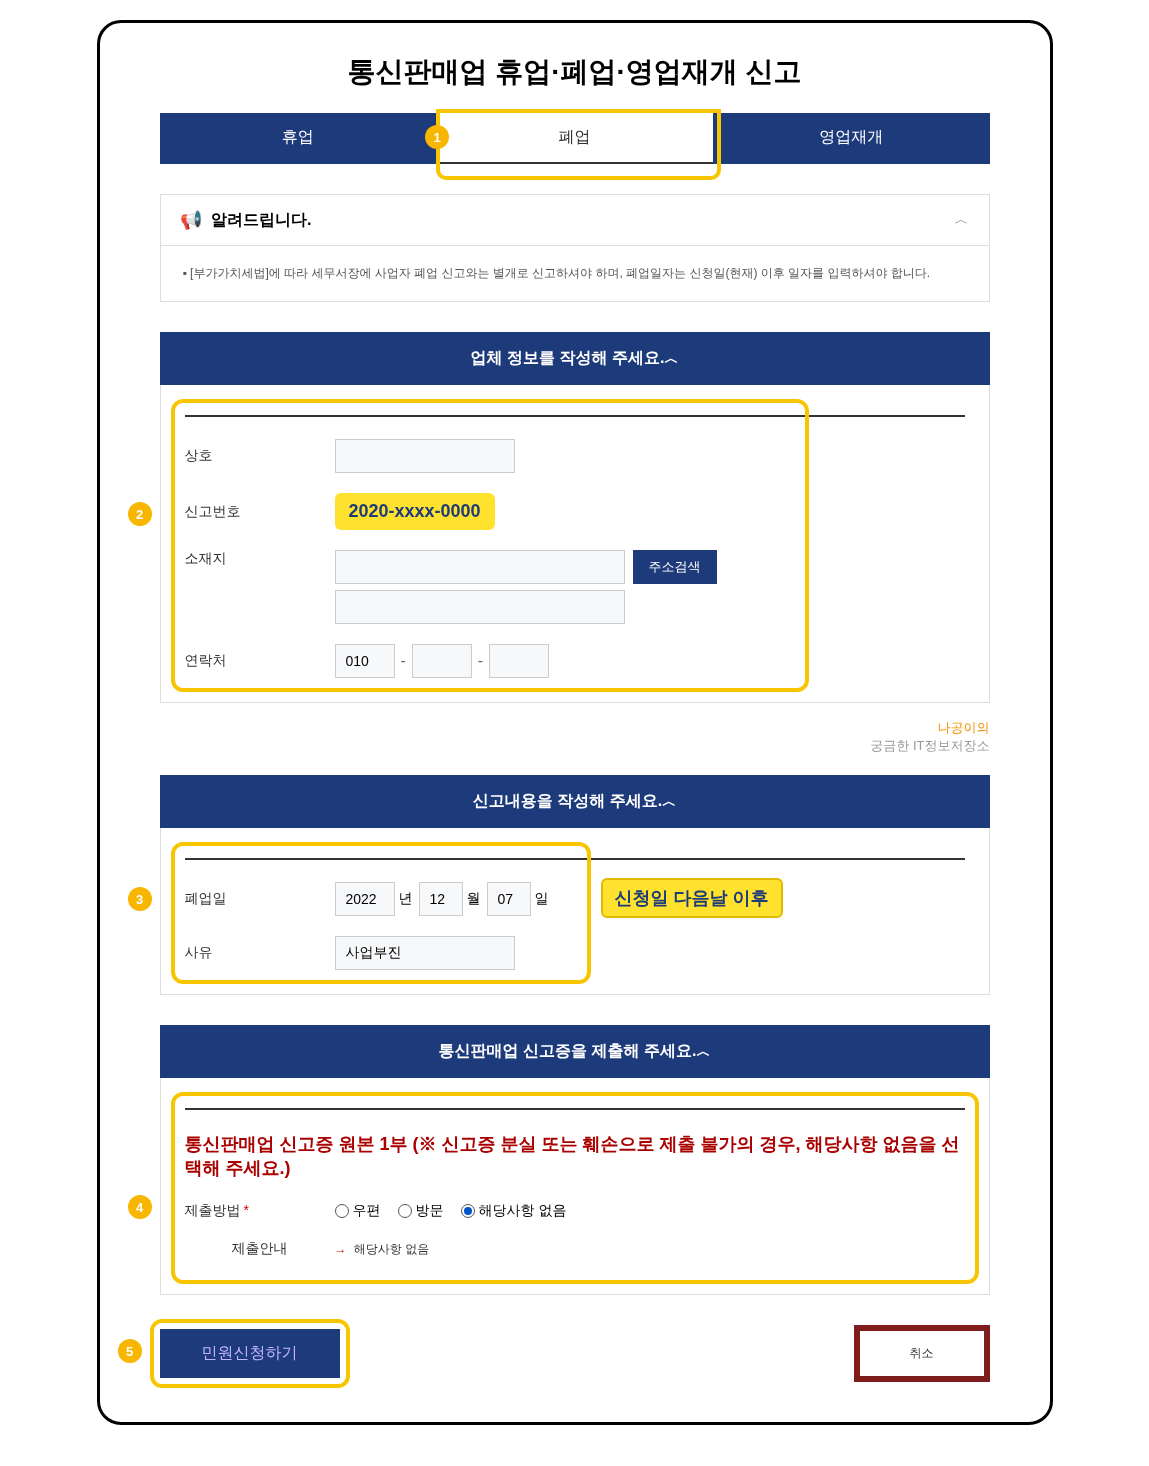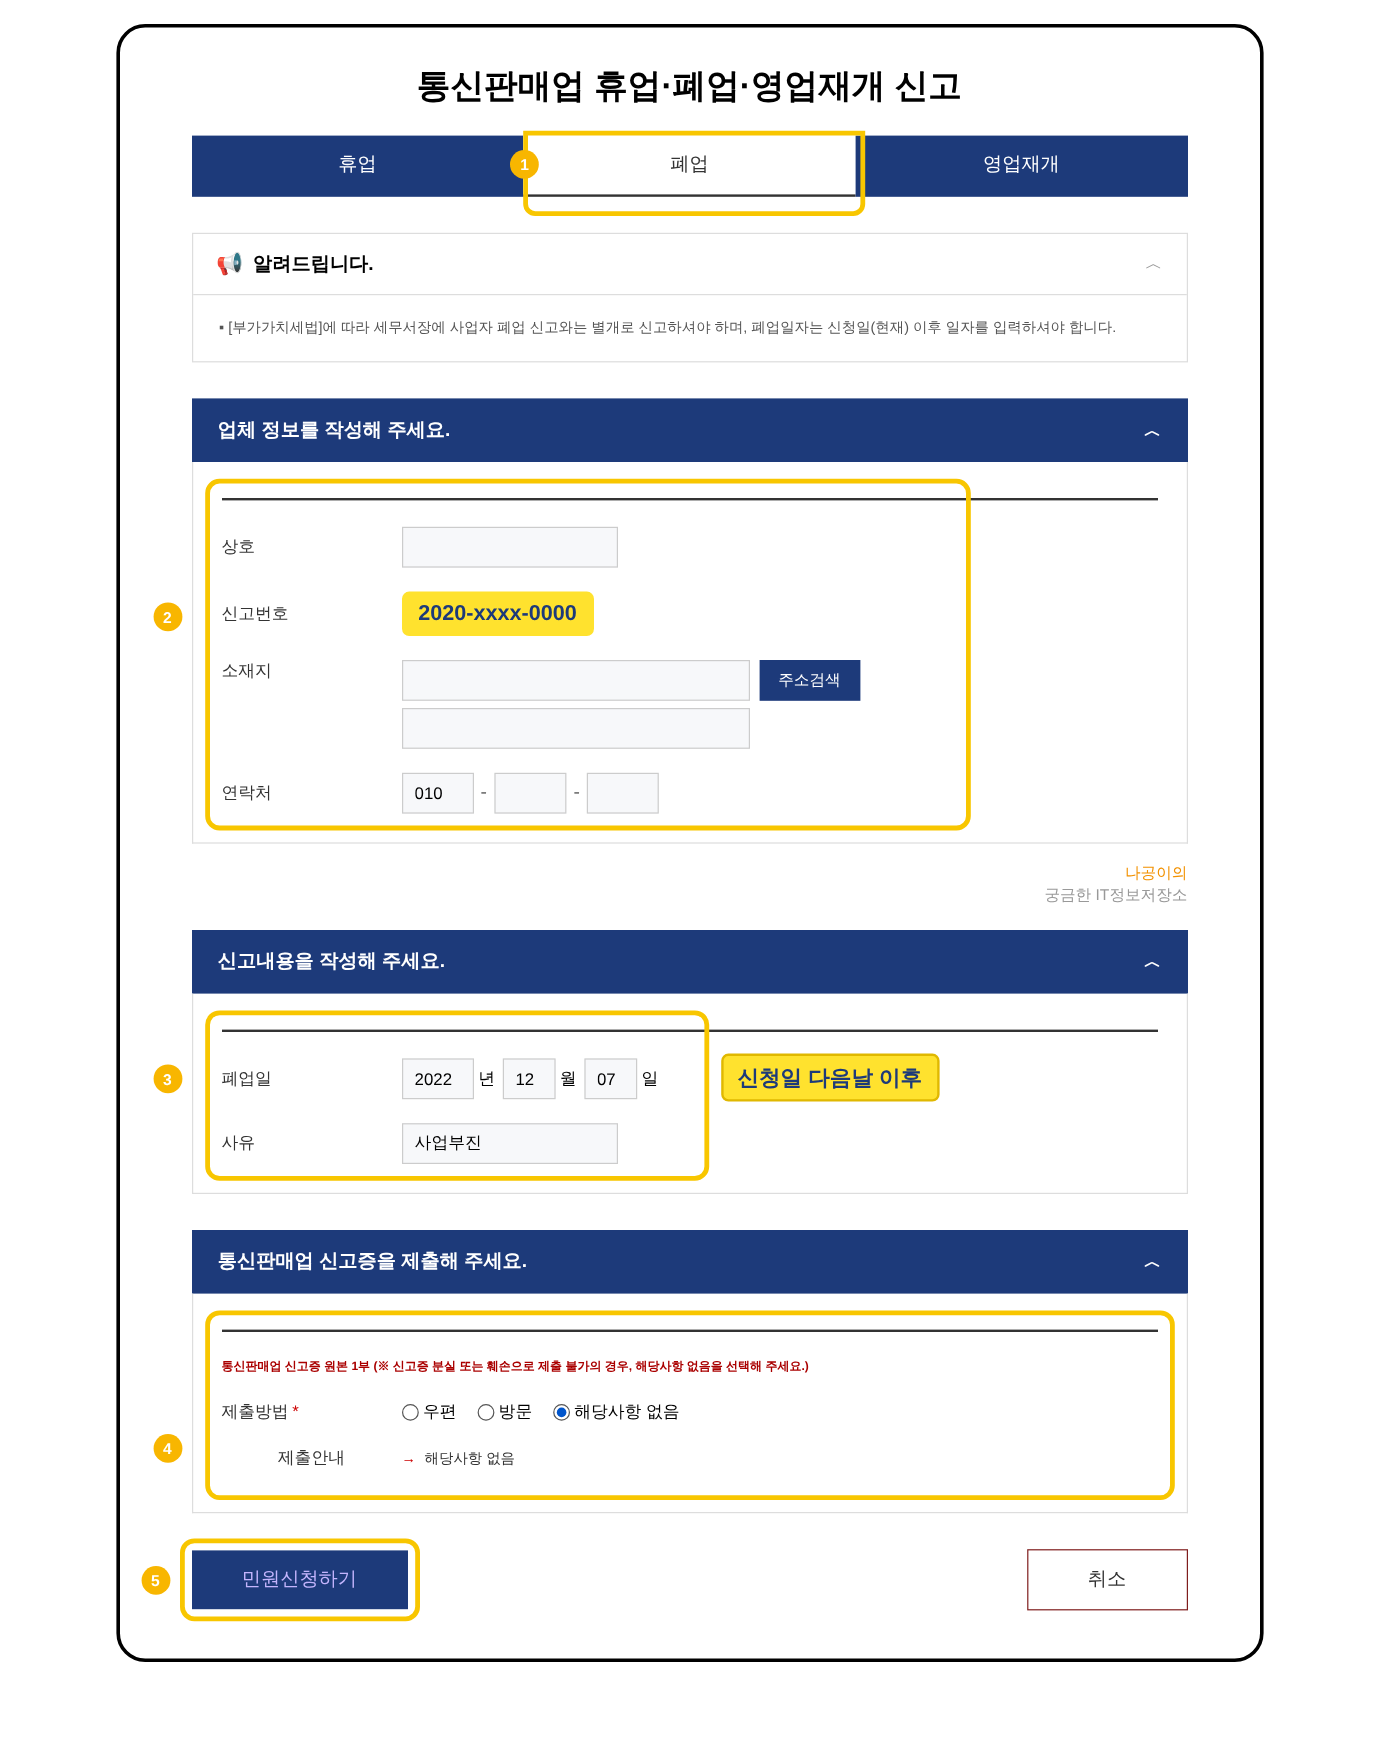--- a/index.html
+++ b/index.html
@@ -88,21 +88,21 @@
   }
   .section {
     margin-bottom: 30px;
     position: relative;
   }
   .section-header {
     background: #1d3a7a;
     color: #fff;
     padding: 16px 22px;
     display: flex;
-    justify-content: space-between;
+    justify-content: center;
     align-items: center;
     font-size: 16px;
     font-weight: bold;
   }
   .section-body {
     border: 1px solid #ddd;
     border-top: none;
     padding: 30px 24px 24px;
     position: relative;
   }
@@ -178,21 +178,21 @@
     text-align: right;
     font-size: 13px;
     color: #999;
     margin-top: -14px;
     margin-bottom: 20px;
   }
   .watermark .orange { color: #f29100; }
   .cert-note {
     color: #a00;
     font-weight: bold;
-    font-size: 10px;
+    font-size: 18px;
     margin-bottom: 22px;
   }
   .radio-group {
     display: flex;
     align-items: center;
     gap: 17px;
     font-size: 14px;
   }
   .radio-item {
     display: flex;
@@ -233,23 +233,23 @@
     background: #1d3a7a;
     color: #c4b5fd;
     border: none;
     padding: 14px 42px;
     font-size: 16px;
     cursor: pointer;
   }
   .btn-cancel {
     background: #fff;
     color: #333;
-    border: 1px solid #7f1d1d;
+    border: 6px solid #7f1d1d;
     padding: 14px 50px;
-    font-size: 16px;
+    font-size: 12px;
     cursor: pointer;
   }
   .num-badge {
     width: 24px;
     height: 24px;
     background: #f8b600;
     border-radius: 50%;
     color: #fff;
     font-weight: bold;
     font-size: 13px;

